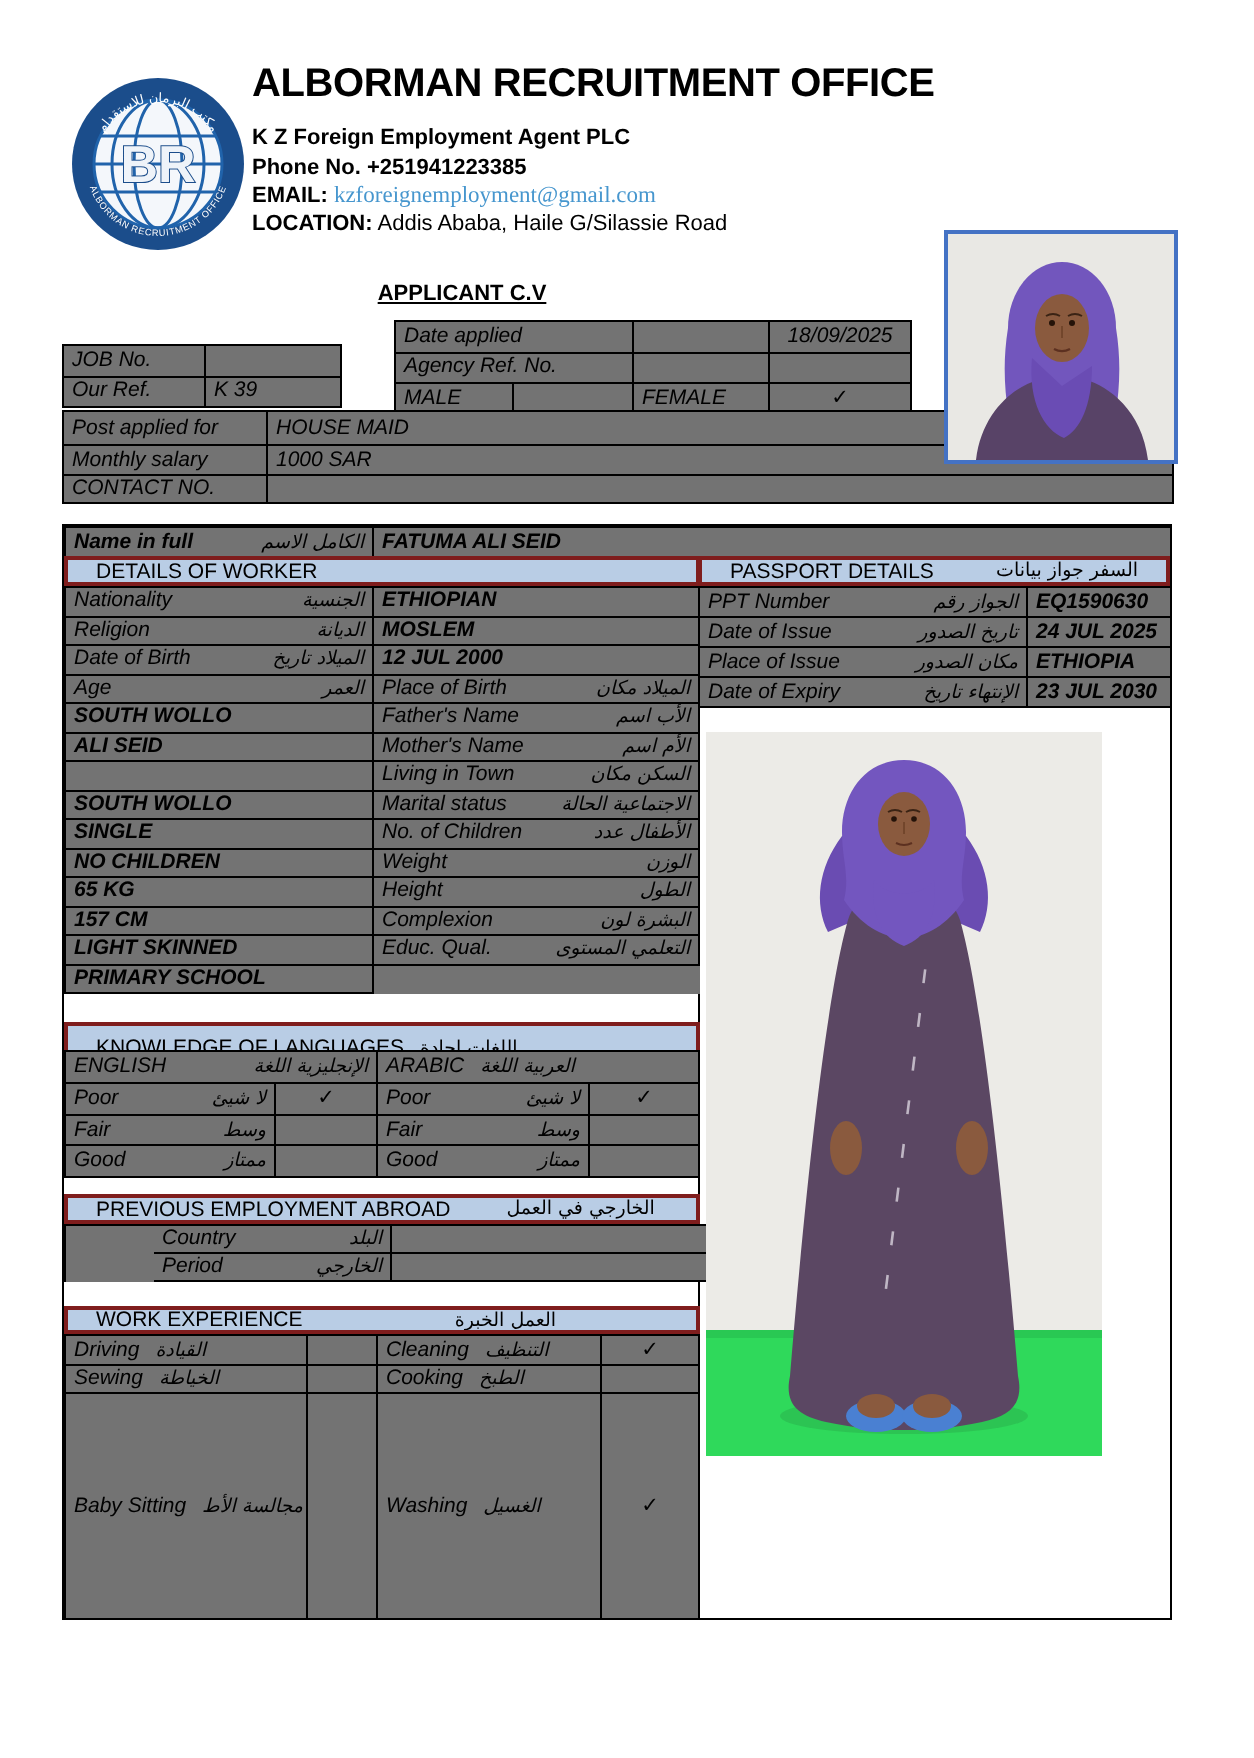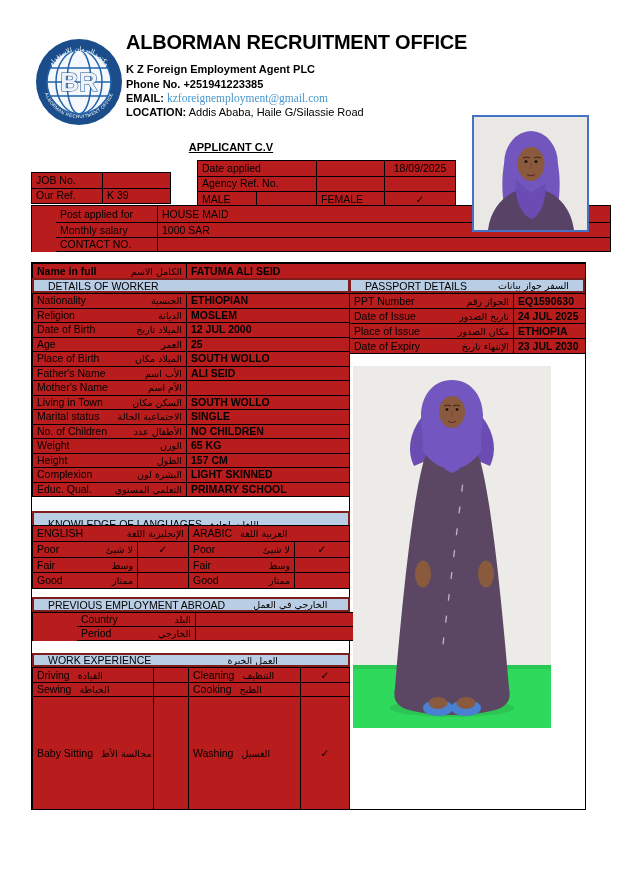--- a/index.html
+++ b/index.html
@@ -1,20 +1,20 @@
 <!DOCTYPE html>
 <html><head>
 <meta charset="utf-8">
 <style>
   html,body{margin:0;padding:0;background:#fff;}
   .page{position:relative;width:627px;height:879px;background:#fff;overflow:hidden;
         font-family:"Liberation Sans",sans-serif;color:#000;}
   .abs{position:absolute;}
   
-  .g{position:absolute;display:grid;border-top:1px solid #000;border-left:1px solid #000;background:#b91c1c;}
+  .g{position:absolute;display:grid;border-top:1px solid #000;border-left:1px solid #000;background:#737373;font-style:italic;}
   .g>div{box-sizing:border-box;border-right:1px solid #000;border-bottom:1px solid #000;
          font-size:10.5px;line-height:13px;padding:0 4px;display:flex;align-items:center;
          overflow:hidden;white-space:nowrap;}
   .b{font-weight:bold;}
   .ctr{justify-content:center;padding:0 1px;}
   .sp2{grid-column:span 2;}
   .pair{justify-content:space-between;}
   .gap8{gap:8px;justify-content:flex-start;}
   .pr14{padding-right:14px;}
   .pr20{padding-right:20px;}
@@ -115,21 +115,21 @@
     <div class="ctr">18/09/2025</div>
     <div class="sp2">Agency Ref. No.</div>
     <div></div>
     <div></div>
     <div>MALE</div>
     <div class="ctr chk"></div>
     <div>FEMALE</div>
     <div class="ctr chk">✓</div>
   </div>
 
-  <div class="g" id="post-grid" style="left:31px;top:205px;width:555px;grid-template-columns:102px 1fr;grid-template-rows:17px 15px 14px;padding-left:24px;">
+  <div class="g" id="post-grid" style="left:31px;top:205px;width:555px;grid-template-columns:102px 1fr;grid-template-rows:17px 15px 14px;">
     <div>Post applied for</div>
     <div>HOUSE MAID</div>
     <div>Monthly salary</div>
     <div>1000 SAR</div>
     <div>CONTACT NO.</div>
     <div></div>
   </div>
 
   <div class="outer">
     <div class="vline"></div>
@@ -161,21 +161,20 @@
       <div class="b">MOSLEM</div>
       <div class="pair pr28">
           <span>Date of Birth</span>
           <span class="ar">الميلاد تاريخ</span>
         </div>
       <div class="b">12 JUL 2000</div>
       <div class="pair pr28">
           <span>Age</span>
           <span class="ar">العمر</span>
         </div>
-      <div class="b">25</div>
       <div class="pair pr28">
           <span>Place of Birth</span>
           <span class="ar">الميلاد مكان</span>
         </div>
       <div class="b">SOUTH WOLLO</div>
       <div class="pair pr28">
           <span>Father's Name</span>
           <span class="ar">الأب اسم</span>
         </div>
       <div class="b">ALI SEID</div>

